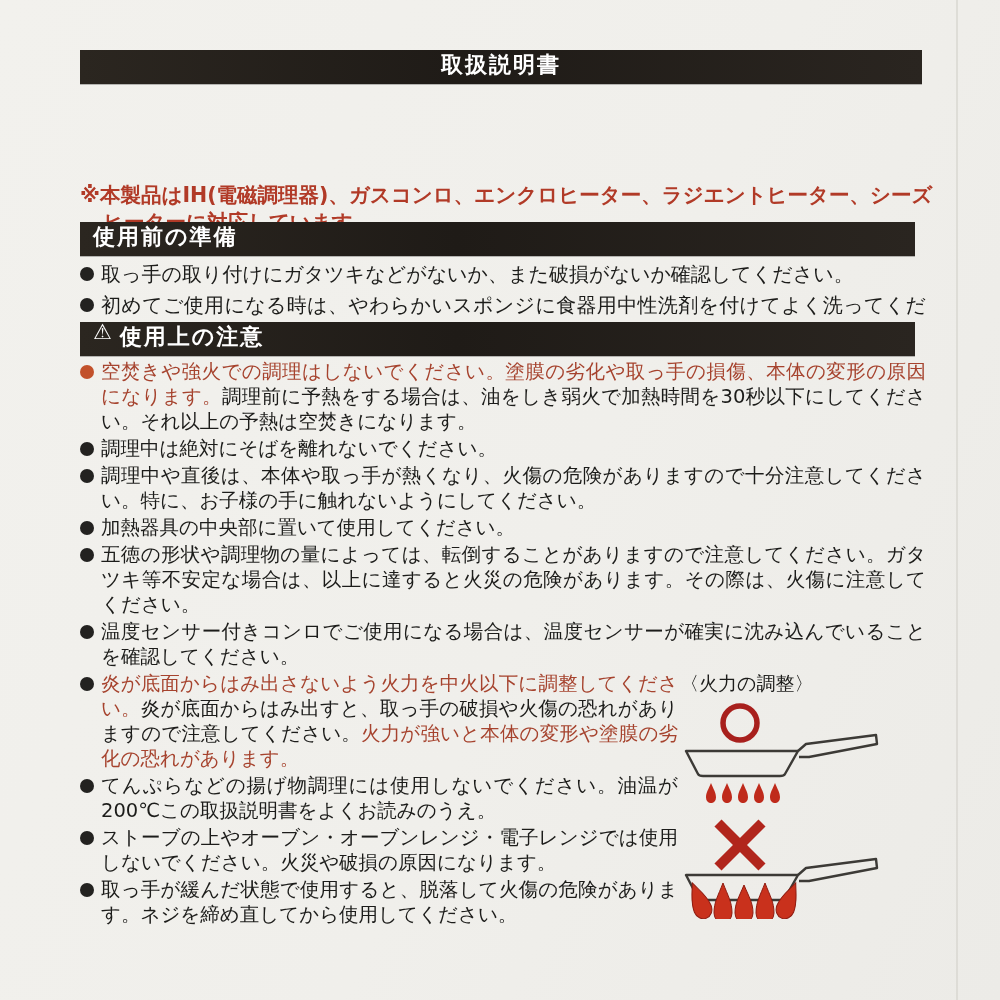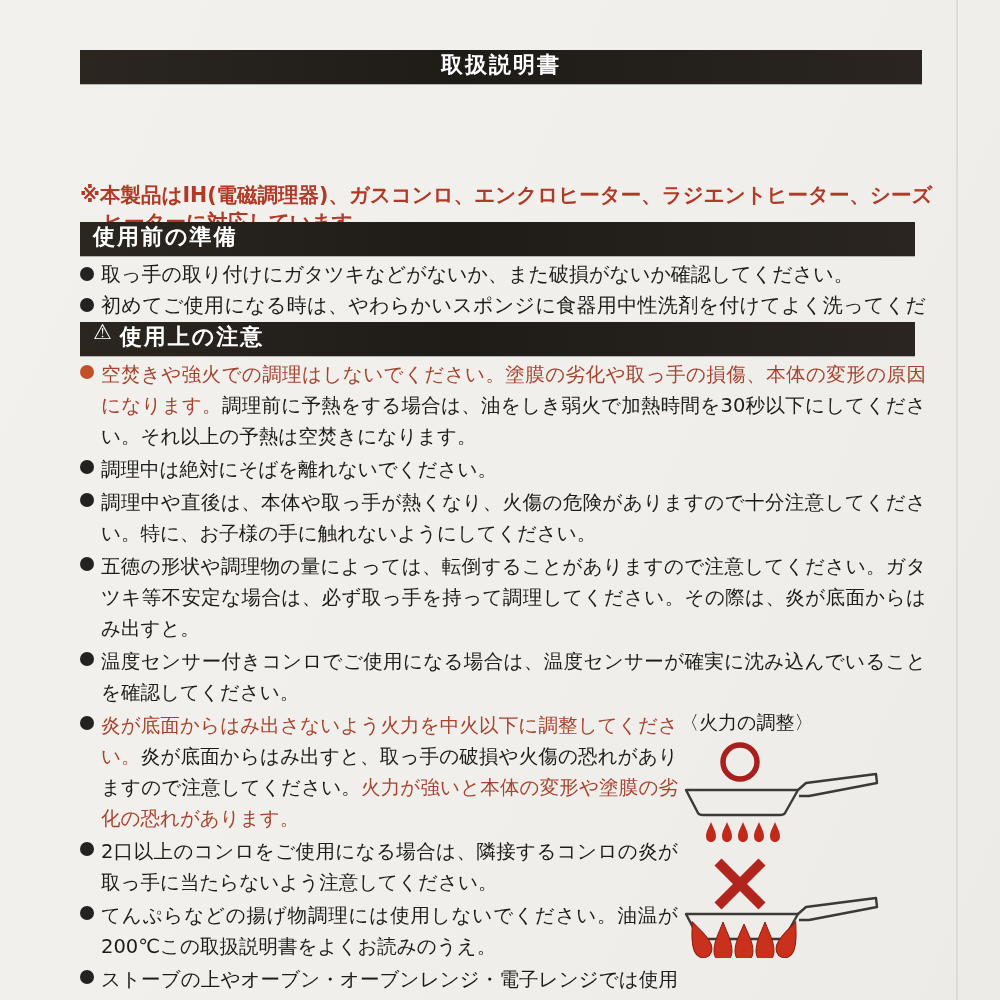--- a/index.html
+++ b/index.html
@@ -39,21 +39,21 @@
   .note{
     position:absolute;left:80px;top:161px;width:846px;
     font-size:20.5px;line-height:27px;font-weight:bold;
     color:#b13a27;
     padding-left:23px;text-indent:-23px;
   }
   .prep-list{position:absolute;left:80px;top:261px;width:846px;}
   .c-list{position:absolute;left:80px;top:359px;width:846px;}
   .item{
     position:relative;padding-left:21px;
-    font-size:19.5px;line-height:31px;margin-bottom:2px;
+    font-size:19.5px;line-height:25px;margin-bottom:2px;
     text-align:justify;
   }
   .prep-list .item{font-size:20px;line-height:26px;margin-bottom:5px;}
   .dot{
     position:absolute;left:0;top:6px;width:14px;height:14px;border-radius:50%;
     background:#232220;
   }
   .dot-red{background:#c2512b;}
   .seg{color:#1c1c1a;}
   .seg-red{color:#a6432e;}
@@ -112,24 +112,28 @@
       <span class="dot"></span>
       <span class="seg">調理中は絶対にそばを離れないでください。</span>
     </div>
 
     <div class="item">
       <span class="dot"></span>
       <span class="seg">調理中や直後は、本体や取っ手が熱くなり、火傷の危険がありますので十分注意してください。特に、お子様の手に触れないようにしてください。</span>
     </div>
 
 
+    <div class="item">
+      <span class="dot"></span>
+      <span class="seg">加熱器具の中央部に置いて使用してください。</span>
+    </div>
 
     <div class="item">
       <span class="dot"></span>
-      <span class="seg">五徳の形状や調理物の量によっては、転倒することがありますので注意してください。ガタツキ等不安定な場合は、必ず取っ手を持って調理してください。その際は、炎が底面からはみ出すと。</span>
+      <span class="seg">五徳の形状や調理物の量によっては、転倒することがありますので注意してください。ガタツキ等不安定な場合は、以上に達すると火災の危険があります。その際は、火傷に注意してください。</span>
     </div>
 
     <div class="item">
       <span class="dot"></span>
       <span class="seg">温度センサー付きコンロでご使用になる場合は、温度センサーが確実に沈み込んでいることを確認してください。</span>
     </div>
 
     <div class="fig-float">
       <div class="fig-label">〈火力の調整〉</div>
 
@@ -165,24 +169,20 @@
           <path transform="translate(108,88) rotate(22)" d="M0,-26 C5,-14 9,-8 9,2 A9,10 0 1,1 -9,2 C-9,-8 -5,-14 0,-26 Z"></path>
         </g>
       </svg>
     </div>
 
     <div class="item">
       <span class="dot"></span>
       <span class="seg-red">炎が底面からはみ出さないよう火力を中火以下に調整してください。</span><span class="seg">炎が底面からはみ出すと、取っ手の破損や火傷の恐れがありますので注意してください。</span><span class="seg-red">火力が強いと本体の変形や塗膜の劣化の恐れがあります。</span>
     </div>
 
-    <div class="item">
-      <span class="dot"></span>
-      <span class="seg">2口以上のコンロをご使用になる場合は、隣接するコンロの炎が取っ手に当たらないよう注意してください。</span>
-    </div>
 
     <div class="item">
       <span class="dot"></span>
       <span class="seg">てんぷらなどの揚げ物調理には使用しないでください。油温が200℃この取扱説明書をよくお読みのうえ。</span>
     </div>
 
     <div class="item">
       <span class="dot"></span>
       <span class="seg">ストーブの上やオーブン・オーブンレンジ・電子レンジでは使用しないでください。火災や破損の原因になります。</span>
     </div>

